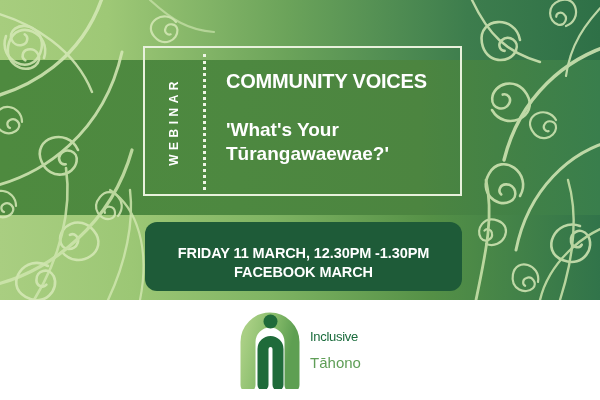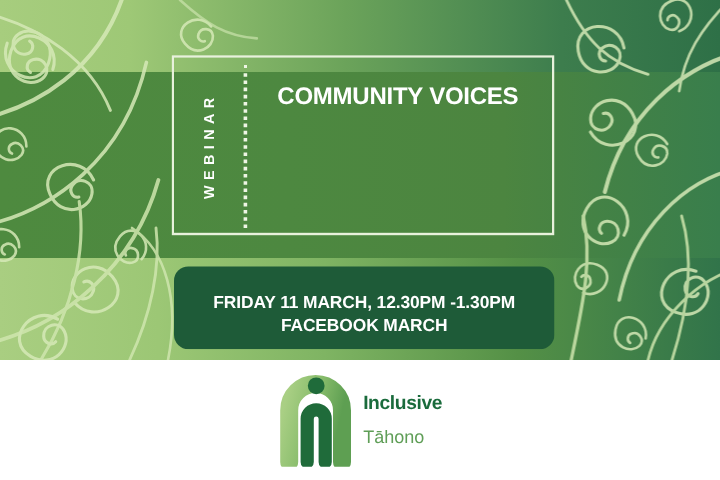--- a/index.html
+++ b/index.html
@@ -96,23 +96,22 @@
   .dotted-rule {
     width: 0;
     flex: 0 0 0;
     border-left: 3px dotted #eef5e4;
     margin: 6px 0 4px 0;
     align-self: stretch;
   }
 
   .panel-text {
     flex: 1 1 auto;
-    padding: 22px 28px 10px 20px;
+    padding: 22px 10px 10px 20px;
     box-sizing: border-box;
-    text-align: right;
   }
   .headline {
     color: #ffffff;
     font-size: 20px;
     font-weight: bold;
     letter-spacing: -0.2px;
     line-height: 1.1;
     margin: 0;
   }
   .subhead {
@@ -164,22 +163,22 @@
   .logo-mark {
     width: 62px;
     height: 78px;
     flex: 0 0 62px;
   }
   .logo-words {
     line-height: 1.0;
   }
   .logo-line {
     color: #1a6b3c;
-    font-size: 16px;
-    font-weight: bold;
+    font-size: 13px;
+    font-weight: normal;
     letter-spacing: -0.3px;
     display: block;
   }
   .logo-tahono {
     color: #5f9e57;
     font-size: 15px;
     font-weight: normal;
     letter-spacing: 0px;
     display: block;
     margin-top: 12px;
@@ -252,20 +251,24 @@
     </svg>
 
     <div class="panel">
       <div class="panel-inner">
         <div class="webinar-col">
           <span class="webinar-text">WEBINAR</span>
         </div>
         <div class="dotted-rule"></div>
         <div class="panel-text">
           <div class="headline">COMMUNITY VOICES</div>
+          <div class="subhead">
+            <div>'What's Your</div>
+            <div>Tūrangawaewae?'</div>
+          </div>
         </div>
       </div>
     </div>
 
     <div class="date-pill">
       <div class="date-line">FRIDAY 11 MARCH, 12.30PM -1.30PM</div>
       <div class="date-line">FACEBOOK MARCH</div>
     </div>
 
   </div>

